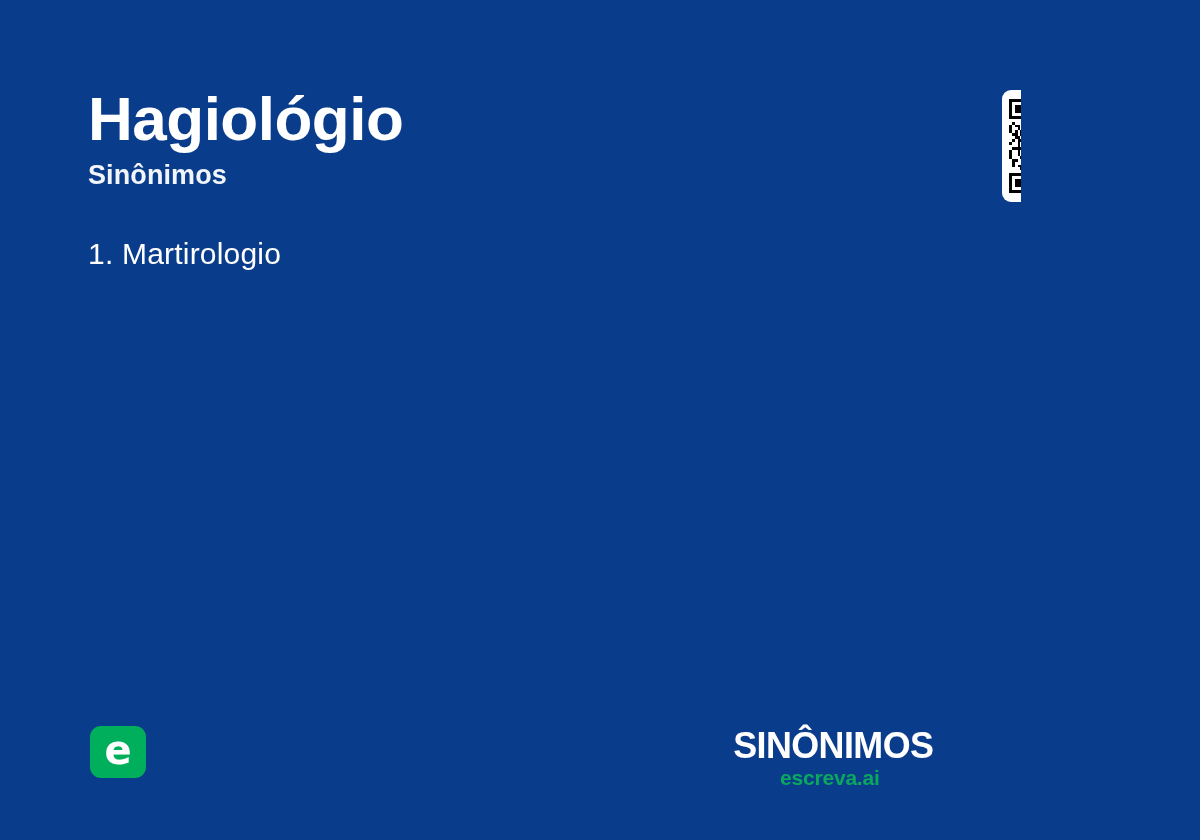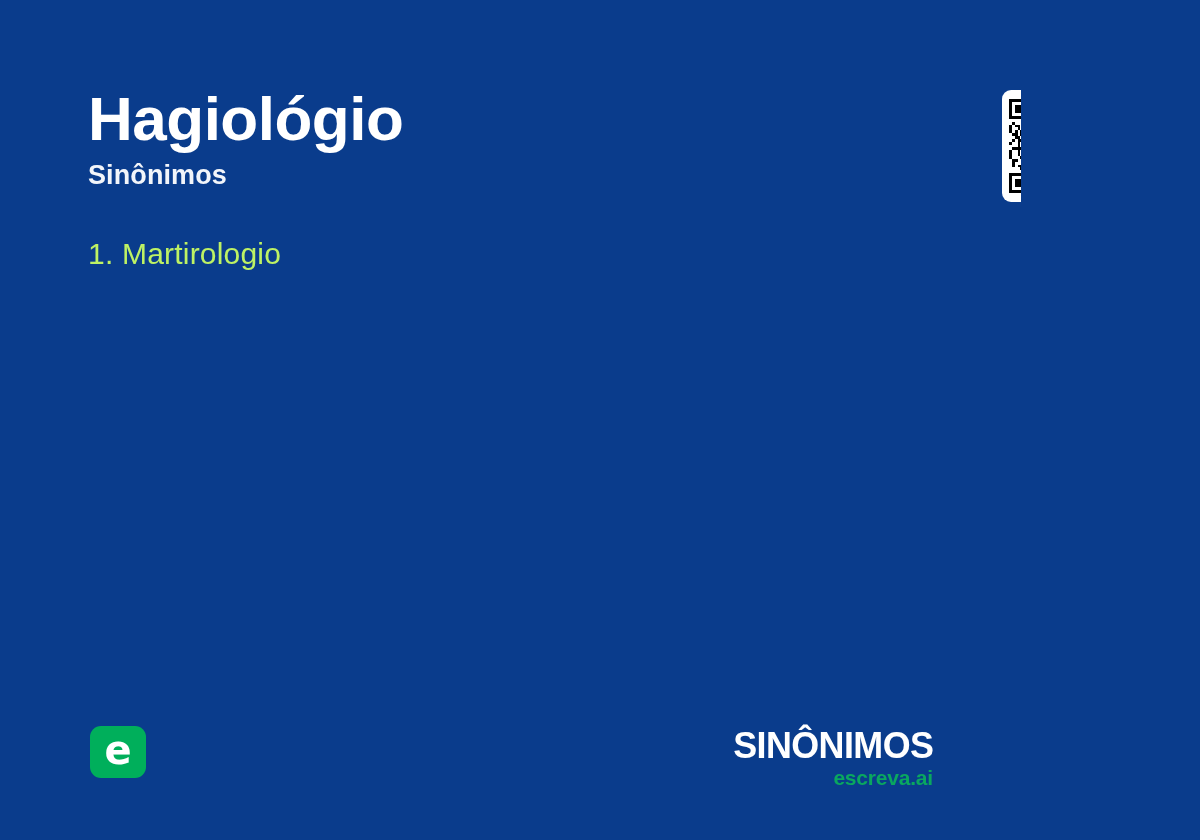--- a/index.html
+++ b/index.html
@@ -63,21 +63,21 @@
     position: absolute;
     left: 88px;
     top: 236px;
     width: 860px;
     list-style: none;
   }
 
   .syn-item {
     font-size: 30px;
     font-weight: 400;
-    color: #bef264;
+    color: #ffffff;
     line-height: 1.22;
     margin-bottom: 27px;
     letter-spacing: 0.2px;
     white-space: nowrap;
   }
 
   .syn-index { font-weight: 400; }
   .syn-term  { font-weight: 400; }
 
   
@@ -143,20 +143,21 @@
     transform-origin: right center;
   }
 
   .brand-sub {
     font-size: 21px;
     font-weight: 700;
     color: #0aa75f;
     letter-spacing: -0.2px;
     line-height: 1;
     margin-top: 3px;
+    text-align: center;
   }
 </style>
 </head>
 <body>
 
 <div class="card">
 
   <div class="header">
     <div class="word-title">Hagiológio</div>
     <div class="word-subtitle">Sinônimos</div>

